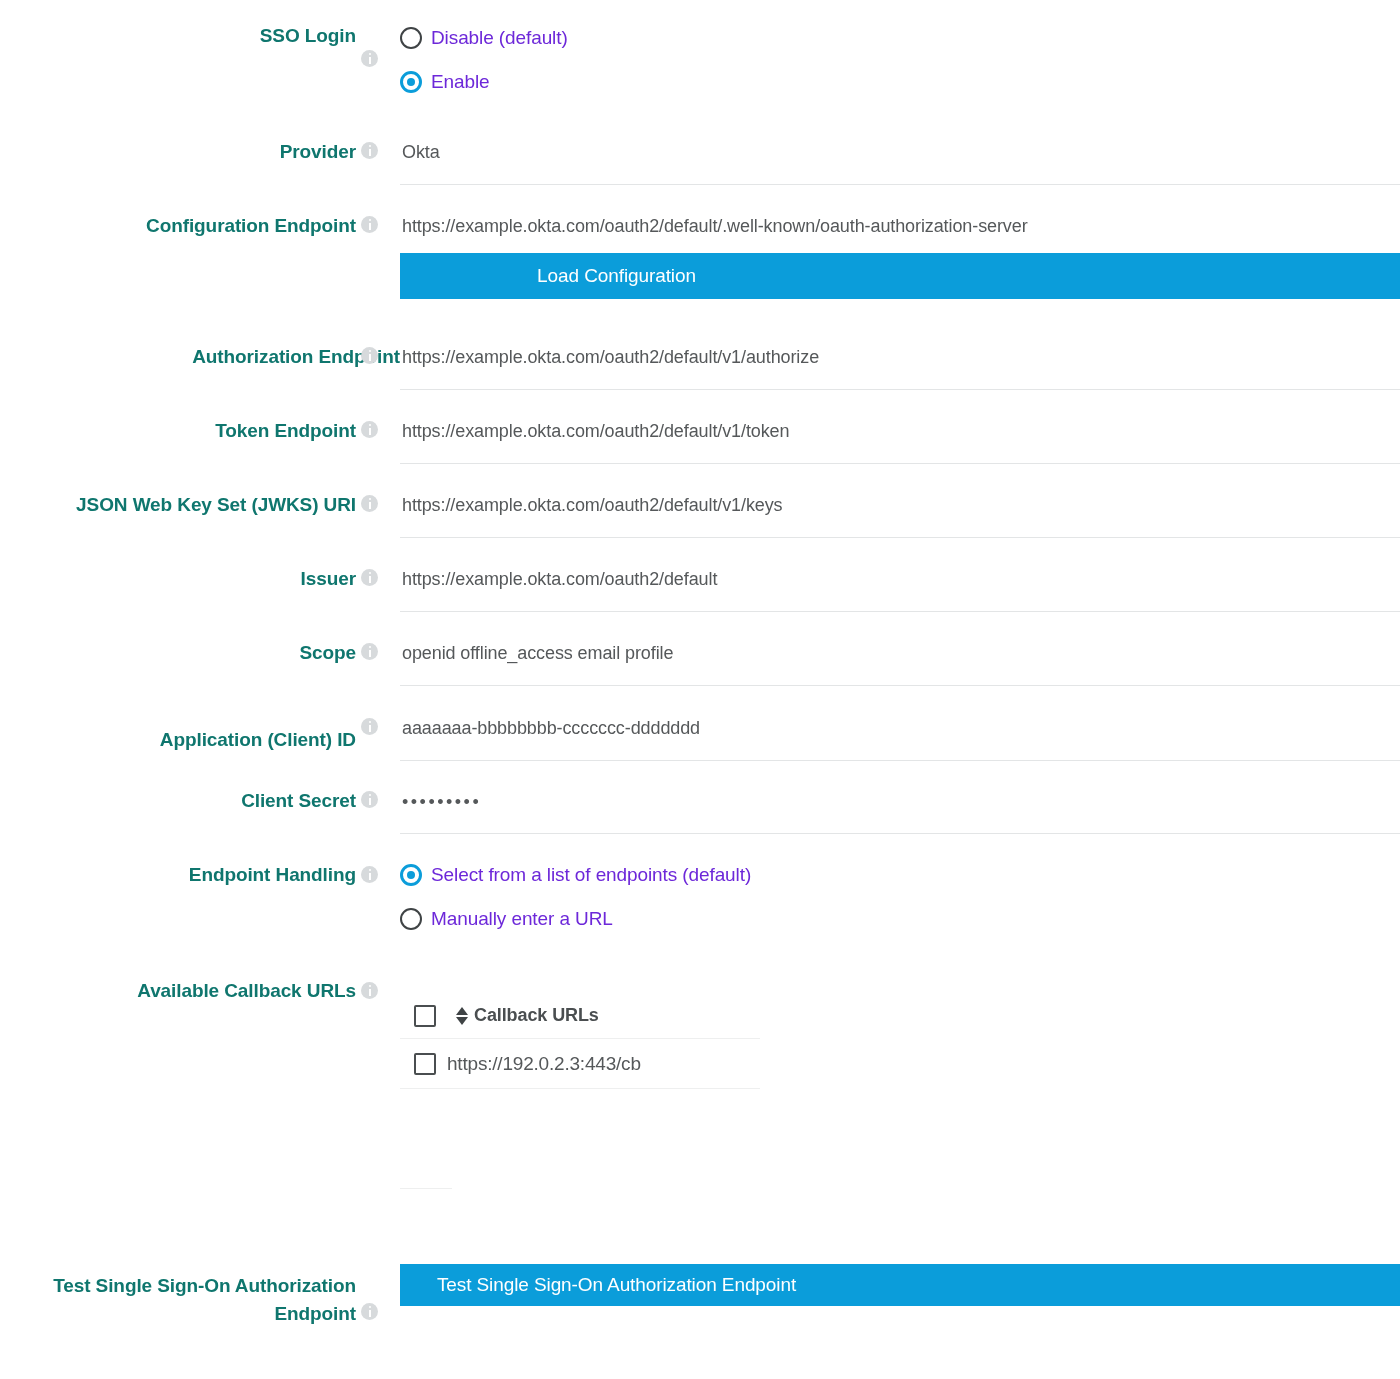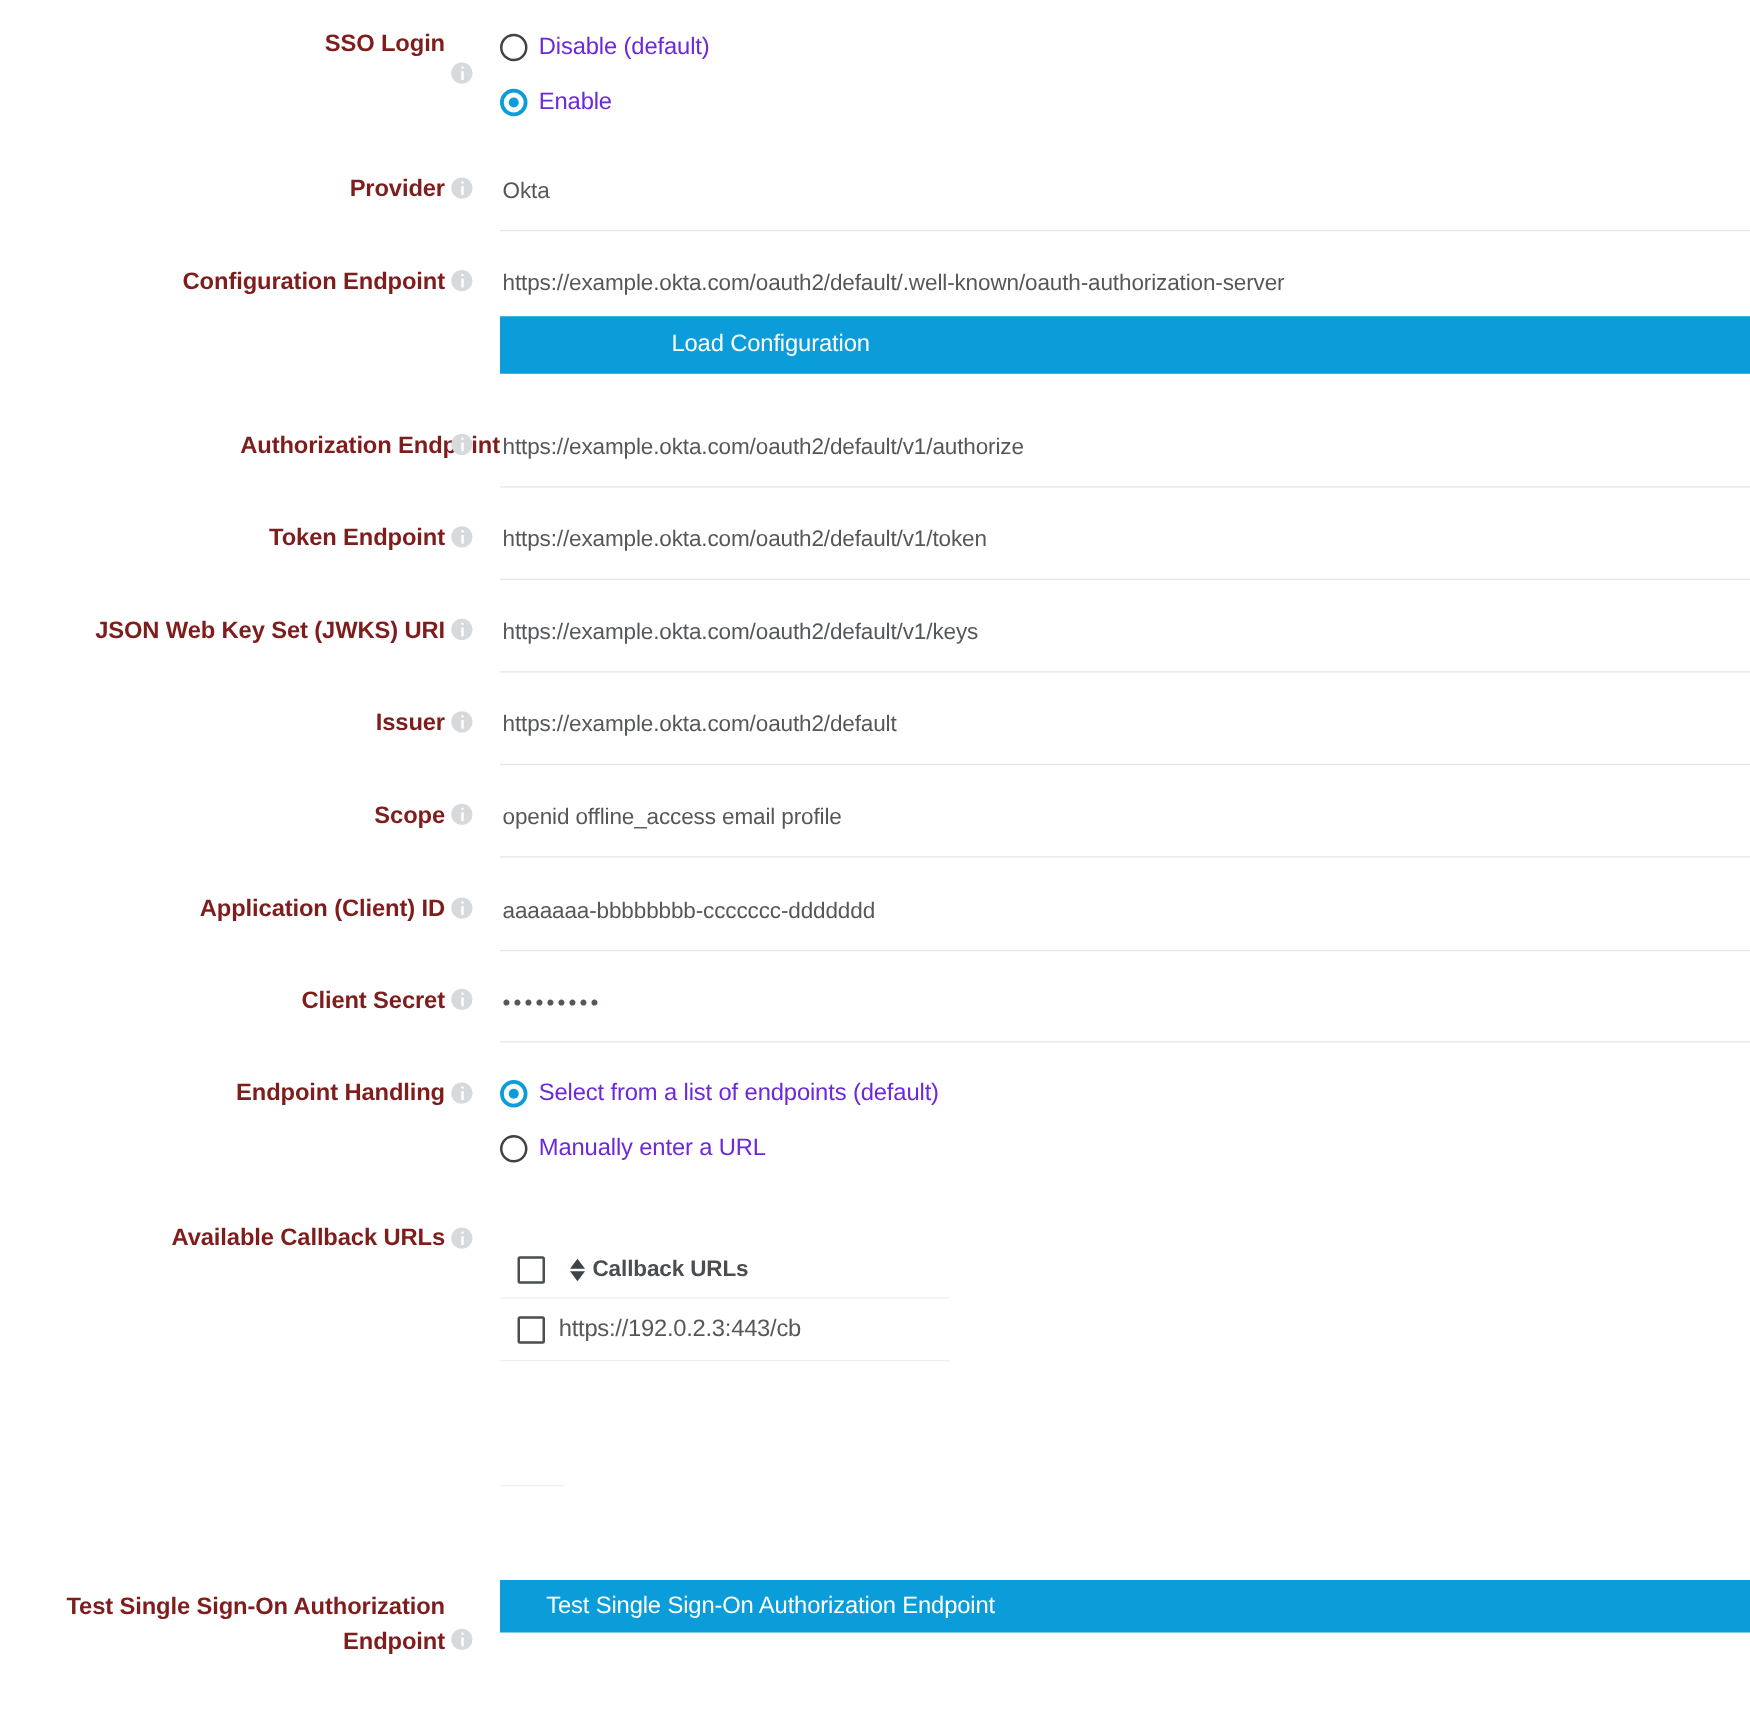--- a/index.html
+++ b/index.html
@@ -27,21 +27,21 @@
     left: 0;
     width: 1400px;
   }
   .label-cell {
     position: absolute;
     left: 0;
     width: 356px;
     text-align: right;
     font-size: 19px;
     font-weight: bold;
-    color: #7f1d1d;
+    color: #0f766e;
     line-height: 24px;
     letter-spacing: -0.1px;
   }
   .label-cell.two-line { line-height: 28px; }
 
   .info-icon {
     position: absolute;
     width: 17px;
     height: 17px;
     border-radius: 50%;
@@ -322,21 +322,21 @@
 
   <div class="row" style="top:641px;">
     <div class="label-cell" style="top:0;">Scope</div>
     <span class="info-icon" style="left:361px; top:2px;"></span>
     <div class="field" style="top:-1px;">
       <span class="value">openid offline_access email profile</span>
     </div>
   </div>
 
   <div class="row" style="top:716px;">
-    <div class="label-cell" style="top:0;">Application (Client) ID</div>
+    <div class="label-cell" style="top:12px;">Application (Client) ID</div>
     <span class="info-icon" style="left:361px; top:2px;"></span>
     <div class="field" style="top:-1px;">
       <span class="value">aaaaaaa-bbbbbbbb-ccccccc-ddddddd</span>
     </div>
   </div>
 
   <div class="row" style="top:789px;">
     <div class="label-cell" style="top:0;">Client Secret</div>
     <span class="info-icon" style="left:361px; top:2px;"></span>
     <div class="field" style="top:-1px;">

